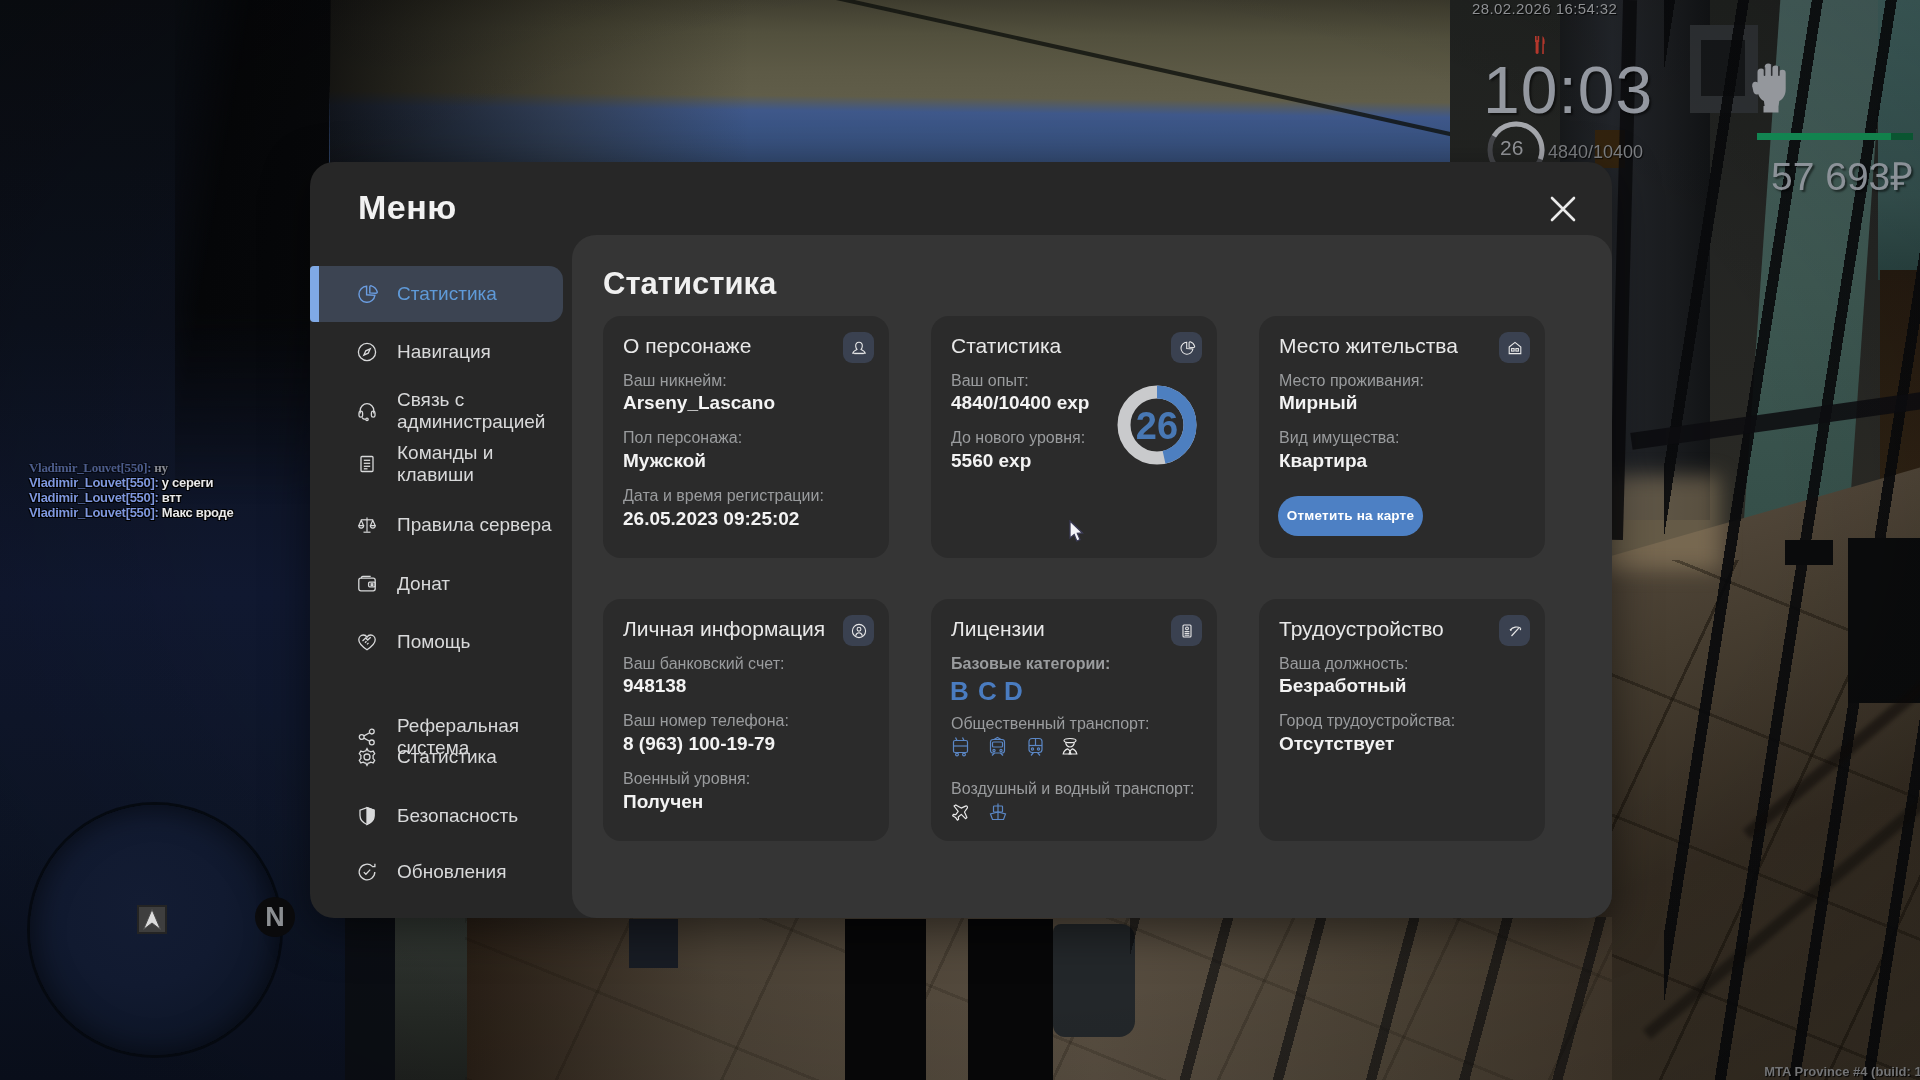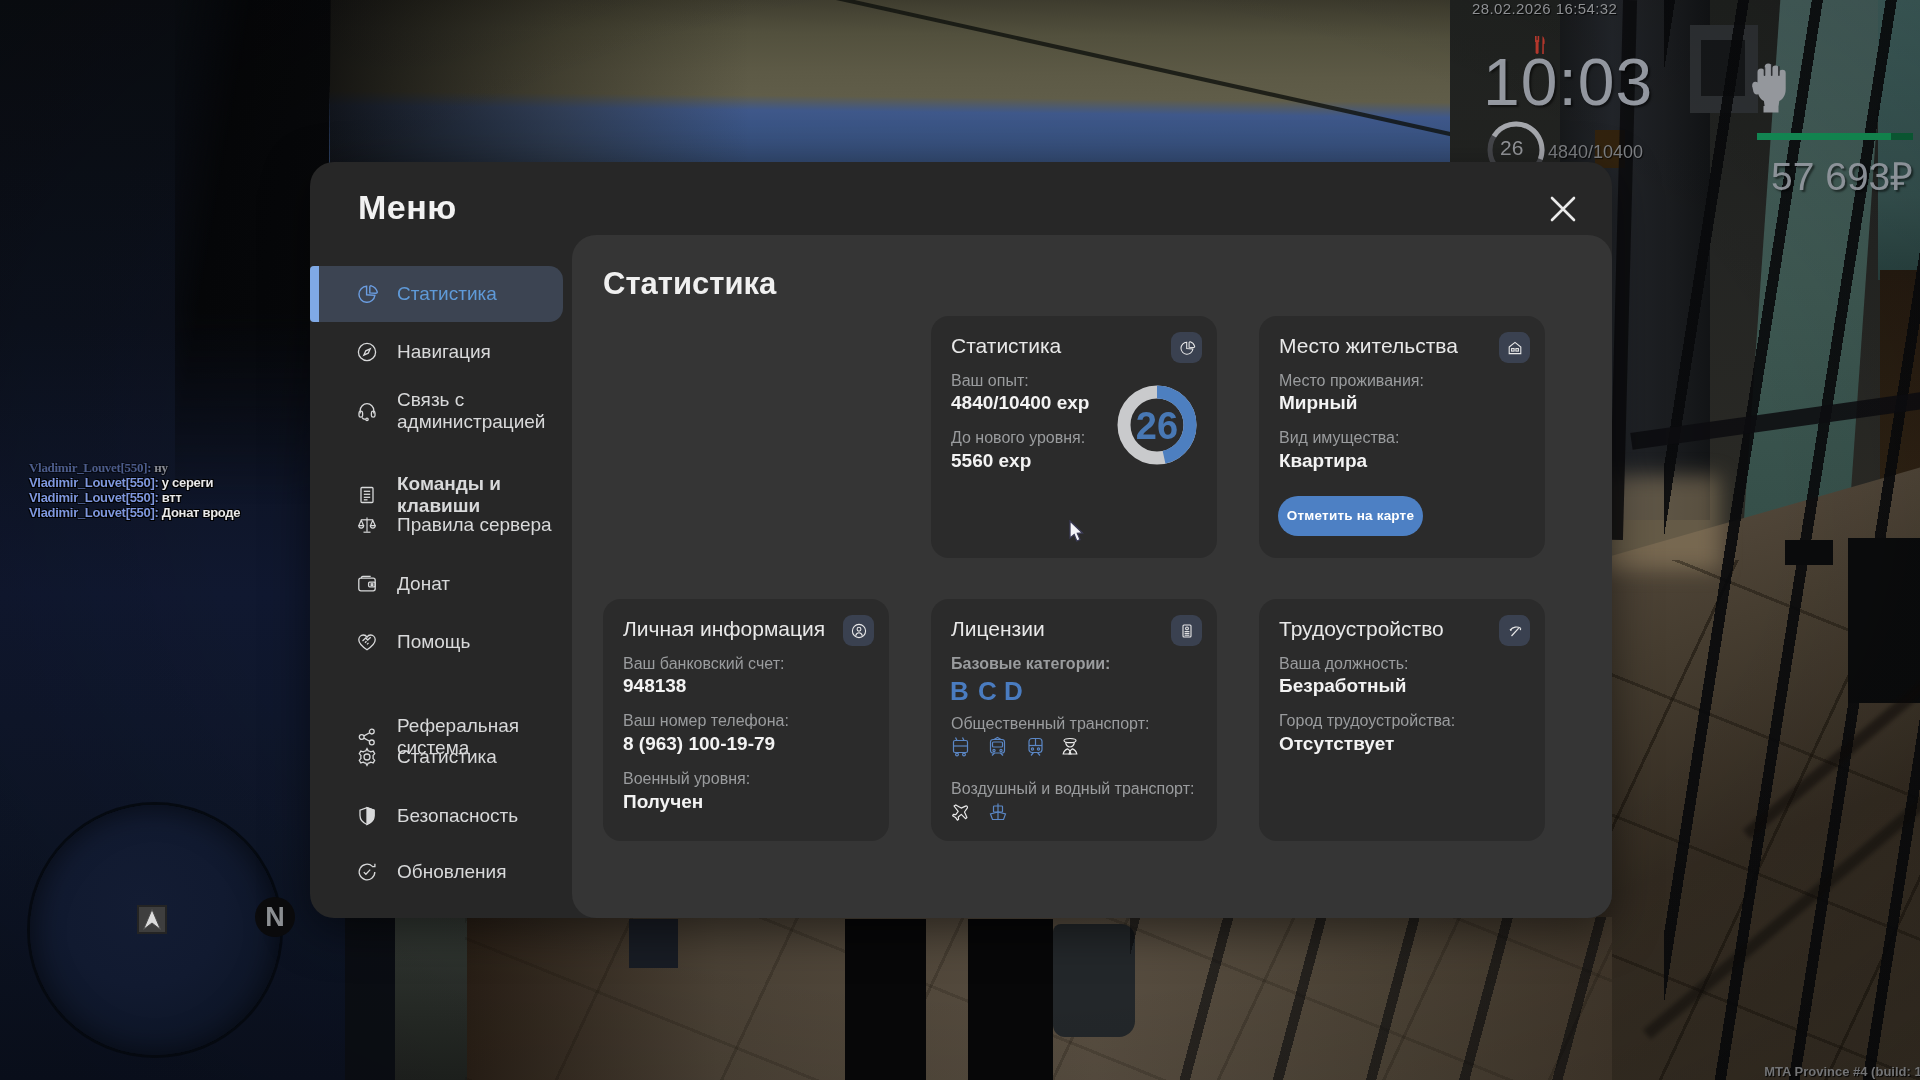--- a/index.html
+++ b/index.html
@@ -55,21 +55,21 @@
   background:repeating-linear-gradient(105deg, rgba(8,9,11,0.6) 0px, rgba(8,9,11,0.6) 10px, rgba(0,0,0,0) 10px, rgba(0,0,0,0) 90px); }
 #dooredge { left:1616px; top:0; width:14px; height:540px; background:rgba(10,11,13,0.85); transform:rotate(1.5deg); }
 #barpost { left:1848px; top:538px; width:72px; height:165px; background:#0a0b0c; }
 #barbox { left:1785px; top:540px; width:48px; height:25px; background:#0a0b0c; }
 #beam1 { left:1700px; top:700px; width:400px; height:12px; background:rgba(12,10,7,0.55); transform:rotate(-40deg); filter:blur(2px); }
 #beam3 { left:1600px; top:900px; width:400px; height:12px; background:rgba(12,10,7,0.5); transform:rotate(-40deg); filter:blur(2px); }
 #beam2 { left:1630px; top:412px; width:300px; height:17px; background:rgba(12,13,16,0.88); transform:rotate(-8deg); }
 #vignette { left:0; top:0; width:1920px; height:1080px;
   background:radial-gradient(ellipse 1400px 900px at 52% 46%, rgba(0,0,0,0) 55%, rgba(0,0,0,0.22) 100%); }
 #date { left:1472px; top:0px; font-size:15px; letter-spacing:0.4px; color:#8e9093; text-shadow:1px 1px 1px rgba(0,0,0,0.8); }
-#clock { left:1483px; top:44px; font-size:66px; color:rgba(176,181,190,0.82); text-shadow:2px 2px 2px rgba(0,0,0,0.5); letter-spacing:1px; }
+#clock { left:1483px; top:52px; font-size:66px; color:rgba(176,181,190,0.82); text-shadow:2px 2px 2px rgba(0,0,0,0.5); letter-spacing:1px; }
 #hunger { left:1533px; top:36px; }
 #fist { left:1750px; top:55px; }
 #ring26 { left:1486px; top:120px; }
 #lvl26 { left:1500px; top:136px; font-size:21px; color:#97999d; }
 #exptext { left:1548px; top:142px; font-size:18px; color:#7e8084; text-shadow:1px 1px 1px rgba(0,0,0,0.7); }
 #healthbar { left:1757px; top:133px; width:156px; height:7px; background:linear-gradient(90deg,#128552 0,#12814b 86%,#0a5531 86%,#0a5531 100%); }
 #money { left:1660px; top:148px; width:253px; text-align:right; font-size:39px; color:rgba(150,154,162,0.9); text-shadow:2px 2px 2px rgba(0,0,0,0.5); }
 #version { right:-6px; top:1064px; font-size:13px; font-weight:bold; color:#737476; text-shadow:1px 1px 1px rgba(0,0,0,0.9); }
 
 
@@ -177,21 +177,21 @@
   </div>
   <div class="abs" id="lvl26">26</div>
   <div class="abs" id="exptext">4840/10400</div>
   <div class="abs" id="healthbar"></div>
   <div class="abs" id="money">57 693₽</div>
   <div class="abs" id="version">MTA Province #4 (build: 1)</div>
 
   <div class="abs chat" style="top:460px; opacity:0.55;font-family:Liberation Serif, serif;"><span class="n">Vladimir_Louvet[550]:</span> <span class="t">ну</span></div>
   <div class="abs chat" style="top:475px;"><span class="n">Vladimir_Louvet[550]:</span> <span class="t">у сереги</span></div>
   <div class="abs chat" style="top:490px;"><span class="n">Vladimir_Louvet[550]:</span> <span class="t">втт</span></div>
-  <div class="abs chat" style="top:505px;"><span class="n">Vladimir_Louvet[550]:</span> <span class="t">Донат вроде</span></div>
+  <div class="abs chat" style="top:505px;"><span class="n">Vladimir_Louvet[550]:</span> <span class="t">Макс вроде</span></div>
 
   <div class="abs" id="minimap"></div>
   <div class="abs" id="mm-marker">
     <svg width="26" height="25" viewBox="0 0 26 25">
       <path d="M13 2.5 L21.5 22.5 L13 16 L4.5 22.5 Z" fill="#dcdcdc" stroke="#4a4a4a" stroke-width="1"></path>
     </svg>
   </div>
   <div class="abs" id="mm-n">N</div>
 
   <div class="abs" id="menu"></div>
@@ -223,21 +223,21 @@
   <div class="abs sitem" style="top:383px; height:56px;">
     <svg width="24" height="24" viewBox="0 0 24 24" fill="none" stroke="#d8d9da" stroke-width="1.3">
       <path d="M5.2 14.5 v-3 a6.8 6.8 0 0 1 13.6 0 v3"></path>
       <rect x="4" y="12.2" width="3.6" height="6" rx="1.8"></rect>
       <rect x="16.4" y="12.2" width="3.6" height="6" rx="1.8"></rect>
       <path d="M7 18.5 c0.6 1.3 2.2 1.8 3.6 1.8"></path>
       <circle cx="12" cy="20.3" r="1.2"></circle>
     </svg>
     <div class="txt">Связь с<br>администрацией</div>
   </div>
-  <div class="abs sitem" style="top:467px; height:56px;font-weight:bold;">
+  <div class="abs sitem" style="top:436px; height:56px;">
     <svg width="24" height="24" viewBox="0 0 24 24" fill="none" stroke="#d8d9da" stroke-width="1.3">
       <rect x="6" y="4.5" width="12" height="15" rx="1"></rect>
       <line x1="8.8" y1="8.3" x2="15.2" y2="8.3"></line>
       <line x1="8.8" y1="11.3" x2="15.2" y2="11.3"></line>
       <line x1="8.8" y1="14.3" x2="15.2" y2="14.3"></line>
       <line x1="8.8" y1="16.8" x2="12.5" y2="16.8"></line>
     </svg>
     <div class="txt">Команды и<br>клавиши</div>
   </div>
   <div class="abs sitem" style="top:497px; height:56px;">
@@ -294,20 +294,35 @@
   <div class="abs sitem" style="top:844px; height:56px;">
     <svg width="24" height="24" viewBox="0 0 24 24" fill="none" stroke="#d8d9da" stroke-width="1.3">
       <path d="M19.8 12 a7.8 7.8 0 1 1 -2.4 -5.6"></path>
       <path d="M19.9 3.8 v2.8 h-2.8"></path>
       <path d="M4.2 12 a7.8 7.8 0 0 1 2.4 5.6" stroke-opacity="0"></path>
       <path d="M8.8 12.1 l2.1 2.1 l4.3-4.6"></path>
     </svg>
     <div class="txt">Обновления</div>
   </div>
 
+  <div class="abs card" style="left:603px; top:316px;">
+    <div class="ct">О персонаже</div>
+    <div class="chip">
+      <svg width="18" height="18" viewBox="0 0 18 18" fill="none" stroke="#e8e8e8" stroke-width="1.1">
+        <path d="M9 3.2 c2.3 0 3.5 1.7 3.3 3.9 c-0.1 1.3-0.6 2.5-1.2 3.3 c2.3 1 3.8 2.4 4.1 3.8 h-12.4 c0.3-1.4 1.8-2.8 4.1-3.8 c-0.6-0.8-1.1-2-1.2-3.3 c-0.2-2.2 1-3.9 3.3-3.9 z"></path>
+        <line x1="4.3" y1="14.6" x2="13.7" y2="14.6"></line>
+      </svg>
+    </div>
+    <div class="lbl" style="top:56px;">Ваш никнейм:</div>
+    <div class="val" style="top:76px;">Arseny_Lascano</div>
+    <div class="lbl" style="top:113px;">Пол персонажа:</div>
+    <div class="val" style="top:134px;">Мужской</div>
+    <div class="lbl" style="top:171px;">Дата и время регистрации:</div>
+    <div class="val" style="top:192px;">26.05.2023 09:25:02</div>
+  </div>
 
   <div class="abs card" style="left:931px; top:316px;">
     <div class="ct">Статистика</div>
     <div class="chip">
       <svg width="18" height="18" viewBox="0 0 24 24" fill="none" stroke="#e8e8e8" stroke-width="1.4">
         <path d="M11.6 4.3 A8 8 0 1 0 19.9 13.4 L11.6 12.8 Z"></path>
         <path d="M14.8 10.9 V5 c0-0.8 0.6-1.4 1.4-1.2 a8.6 8.6 0 0 1 6 6 c0.2 0.8-0.4 1.4-1.2 1.4 z"></path>
       </svg>
     </div>
     <div class="lbl" style="top:56px;">Ваш опыт:</div>

